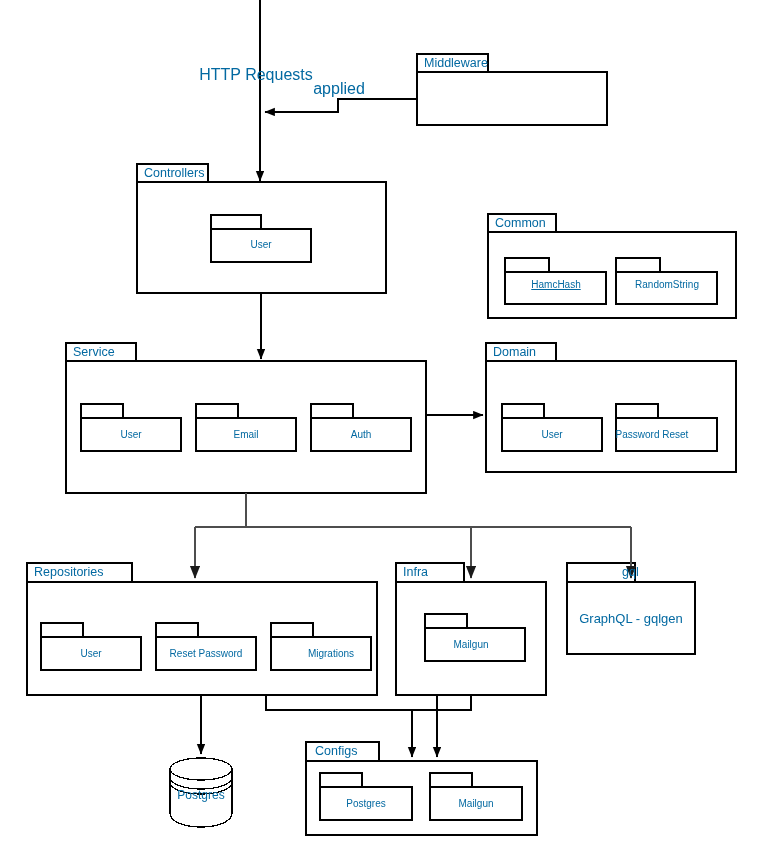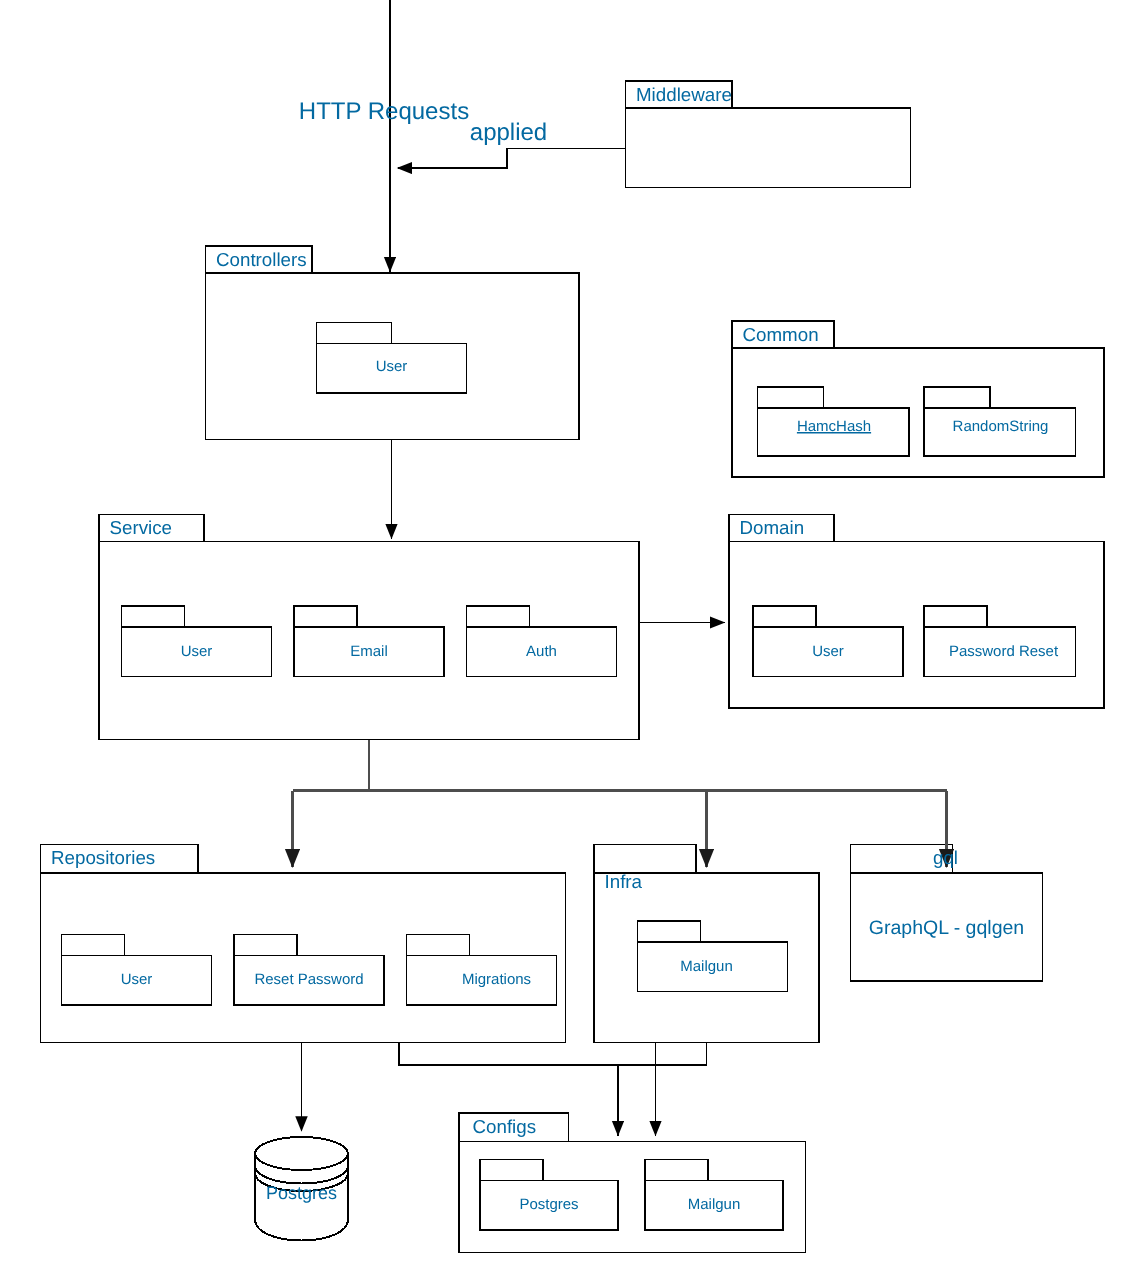--- a/index.html
+++ b/index.html
@@ -194,28 +194,28 @@
   <div class="lbl pkg-title c" style="left:556px; top:285px;text-decoration:underline;">HamcHash</div>
   <div class="lbl pkg-title c" style="left:667px; top:285px;">RandomString</div>
 
   <div class="lbl group-title" style="left:73px; top:346px;">Service</div>
   <div class="lbl pkg-title c" style="left:131px; top:435px;">User</div>
   <div class="lbl pkg-title c" style="left:246px; top:435px;text-align:center;">Email</div>
   <div class="lbl pkg-title c" style="left:361px; top:435px;">Auth</div>
 
   <div class="lbl group-title" style="left:493px; top:346px;text-align:center;">Domain</div>
   <div class="lbl pkg-title c" style="left:552px; top:435px;">User</div>
-  <div class="lbl pkg-title c" style="left:651px; top:435px;padding-left:36px;">Password Reset</div>
+  <div class="lbl pkg-title c" style="left:634px; top:435px;padding-left:36px;">Password Reset</div>
 
   <div class="lbl group-title" style="left:34px; top:566px;">Repositories</div>
   <div class="lbl pkg-title c" style="left:91px; top:654px;">User</div>
   <div class="lbl pkg-title c" style="left:206px; top:654px;">Reset Password</div>
   <div class="lbl pkg-title c" style="left:321px; top:654px;margin-left:10px;">Migrations</div>
 
-  <div class="lbl group-title" style="left:403px; top:566px;margin-top:16px;">Infra</div>
+  <div class="lbl group-title" style="left:403px; top:566px;">Infra</div>
   <div class="lbl pkg-title c" style="left:471px; top:645px;">Mailgun</div>
 
   <div class="lbl group-title" style="left:574px; top:566px;padding-left:48px;">gql</div>
   <div class="lbl big-lbl c" style="left:631px; top:618px;">GraphQL - gqlgen</div>
 
   <div class="lbl group-title" style="left:315px; top:745px;">Configs</div>
   <div class="lbl pkg-title c" style="left:366px; top:804px;">Postgres</div>
   <div class="lbl pkg-title c" style="left:476px; top:804px;">Mailgun</div>
 
   <div class="lbl c" style="left:201px; top:795px; font-size:12px;">Postgres</div>

